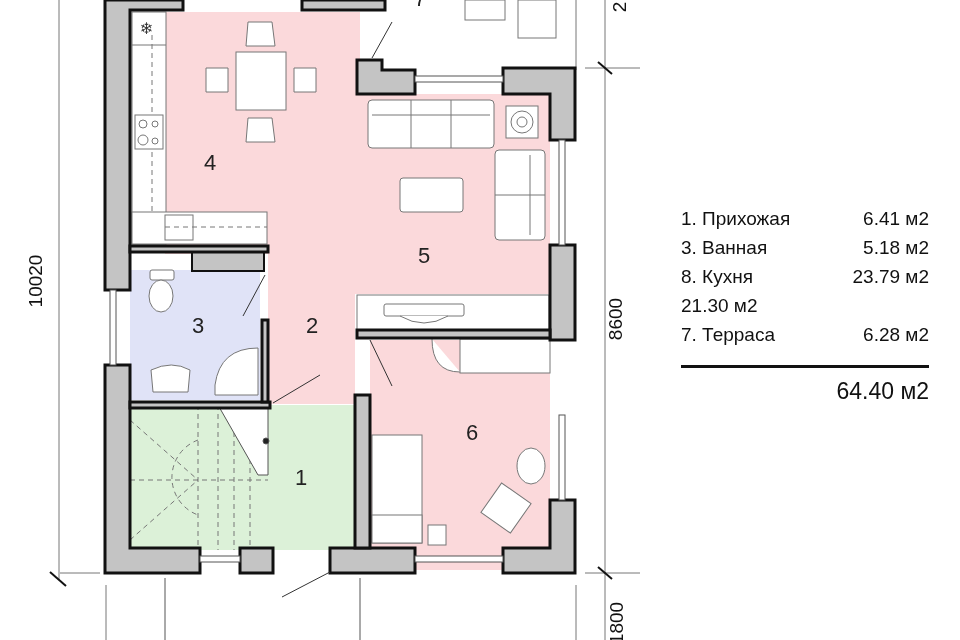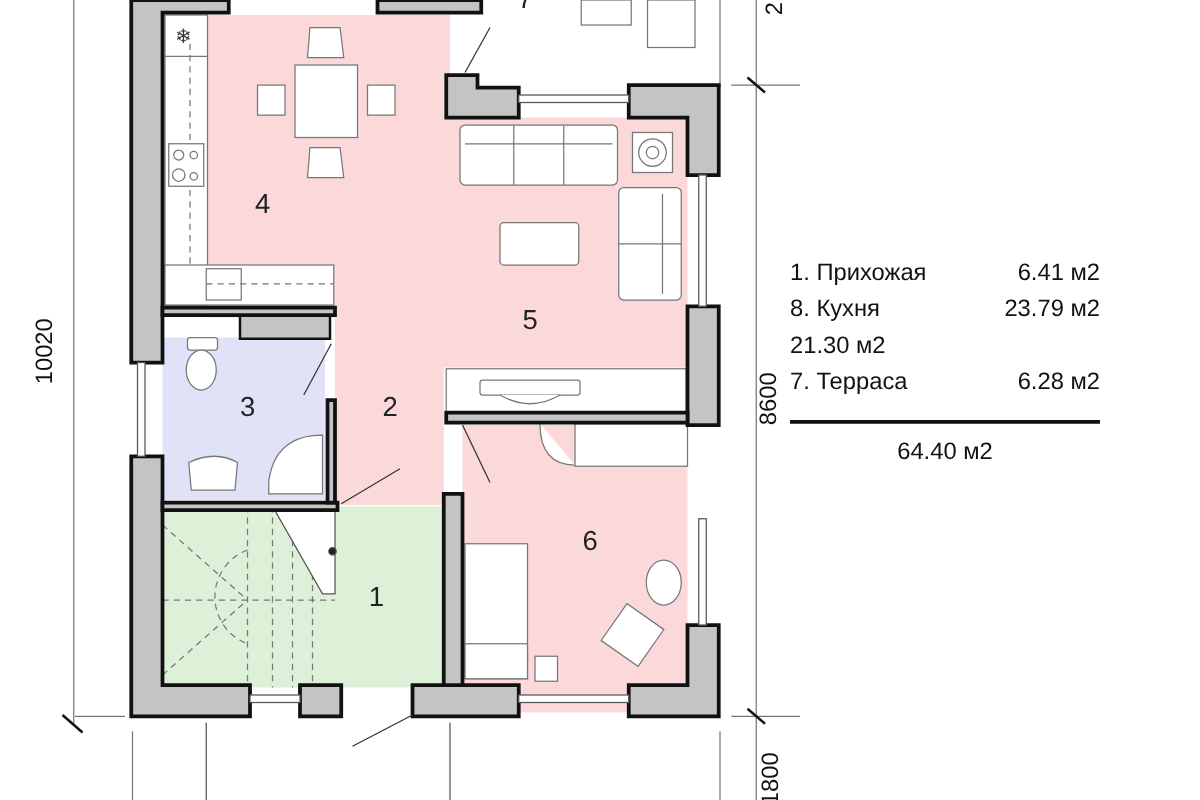--- a/index.html
+++ b/index.html
@@ -1,22 +1,22 @@
 <!DOCTYPE html>
 <html><head>
 <meta charset="utf-8">
 <style>
   html, body { margin: 0; padding: 0; background: #ffffff; }
   body { width: 960px; height: 640px; position: relative; overflow: hidden; font-family: "Liberation Sans", sans-serif; }
   #plan { position: absolute; left: 0; top: 0; width: 960px; height: 640px; }
-  .legend { position: absolute; left: 632px; top: 204px; width: 248px; color: #111; }
+  .legend { position: absolute; left: 681px; top: 204px; width: 248px; color: #111; }
   .legend-row { display: flex; justify-content: space-between; font-size: 19px; line-height: 29px; height: 29px; }
   .legend-row .name { white-space: pre; }
   .legend-rule { height: 3px; background: #111; margin: 16px 0 10px 0; }
-  .legend-total { text-align: center; font-size: 19px; line-height: 26px; }
+  .legend-total { text-align: right; font-size: 23px; line-height: 26px; }
   .dim-label { position: absolute; font-size: 19px; color: #111; transform-origin: center center; transform: rotate(-90deg); white-space: nowrap; }
   .room-num { font-family: "Liberation Sans", sans-serif; font-size: 22px; fill: #222; }
 </style>
 </head>
 <body>
 
 <svg id="plan" viewBox="0 0 960 640" xmlns="http://www.w3.org/2000/svg">
 
   <g stroke="#777" stroke-width="1" fill="none">
     <line x1="59" y1="0" x2="59" y2="580"></line>
@@ -169,20 +169,24 @@
 <div class="dim-label" style="left:595px; top:308px;">8600</div>
 <div class="dim-label" style="left:596px; top:612px;">1800</div>
 <div class="dim-label" style="left:615px; top:-4px;">2</div>
 
 <div class="legend">
   <div class="legend-row">
     <span class="name">1. Прихожая</span>
     <span>6.41 м2</span>
   </div>
   <div class="legend-row">
+    <span class="name">3. Ванная</span>
+    <span>5.18 м2</span>
+  </div>
+  <div class="legend-row">
     <span class="name">8. Кухня</span>
     <span>23.79 м2</span>
   </div>
   <div class="legend-row">
     <span>21.30 м2</span>
   </div>
   <div class="legend-row">
     <span class="name">7. Терраса</span>
     <span>6.28 м2</span>
   </div>

